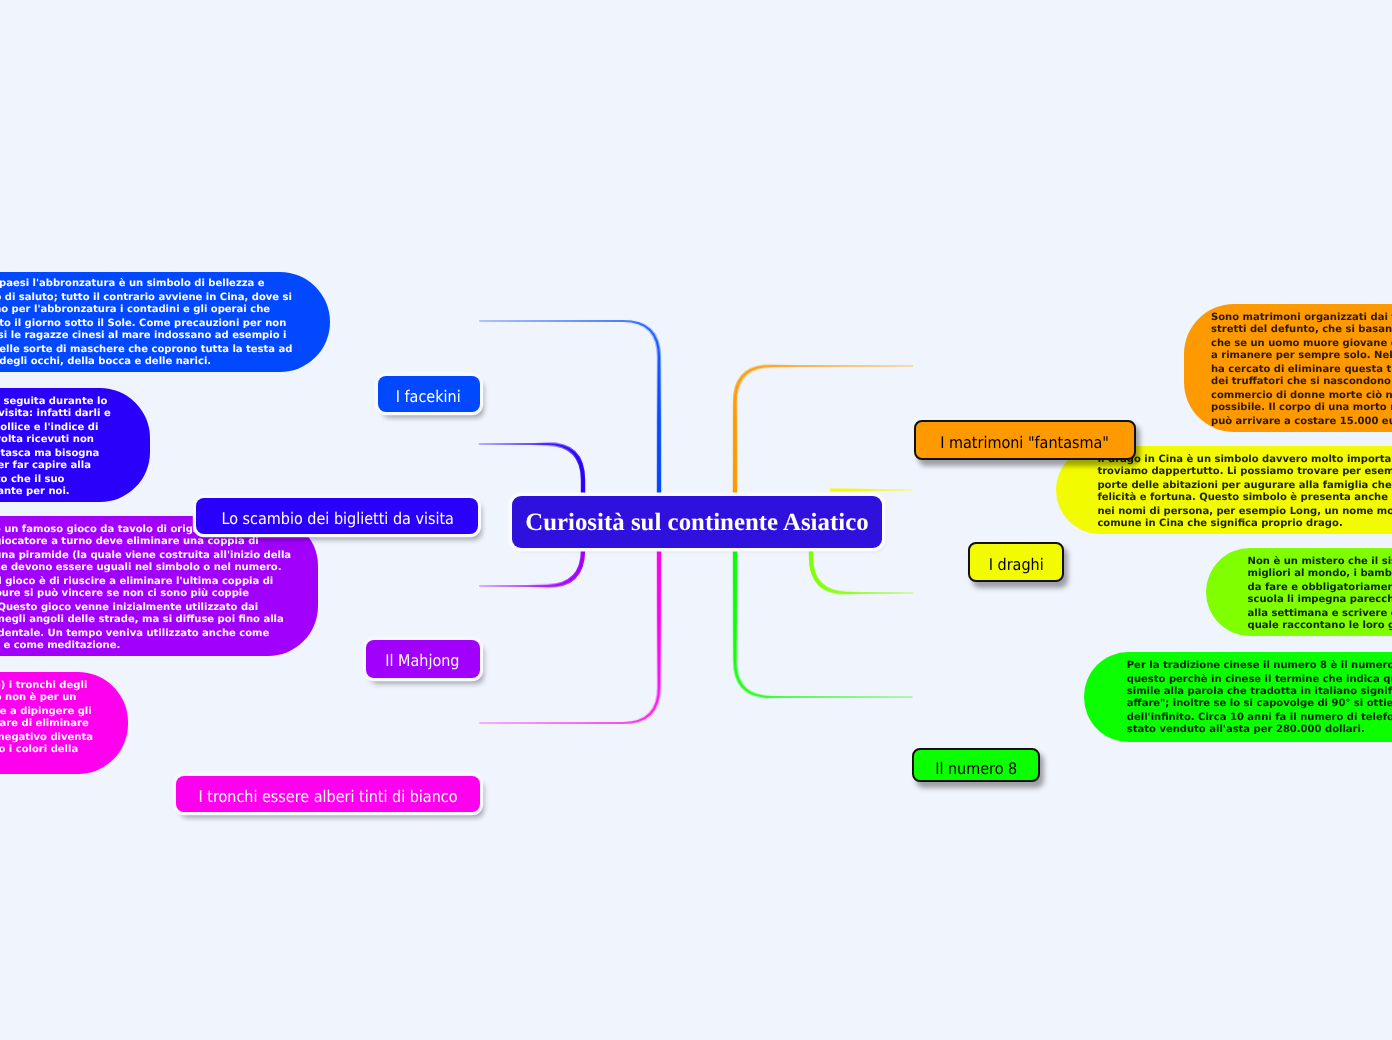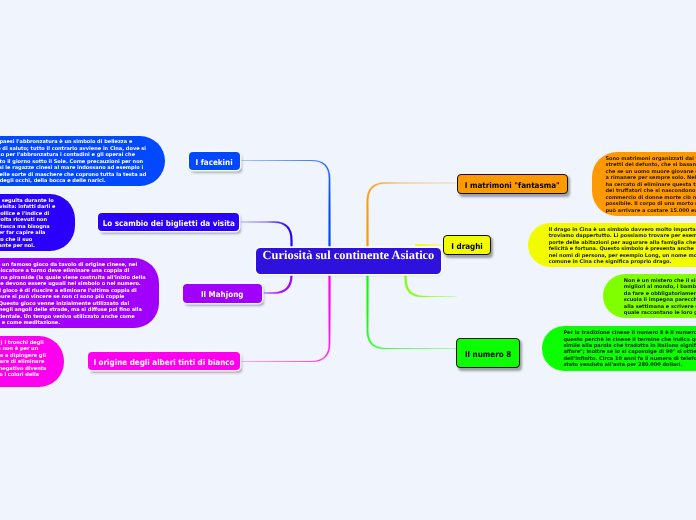--- a/index.html
+++ b/index.html
@@ -5,25 +5,25 @@
   html,body{margin:0;padding:0;}
   body{width:696px;height:520px;overflow:hidden;background:#f0f4fd;
        font-family:"DejaVu Sans",sans-serif;
        -webkit-font-smoothing:antialiased;text-rendering:geometricPrecision;}
   #stage{position:relative;width:696px;height:520px;}
   #links{position:absolute;left:0;top:0;width:696px;height:520px;}
   .bubble{position:absolute;box-sizing:border-box;}
   .btext{position:absolute;font-size:5px;line-height:6.45px;font-weight:bold;
          top:3.9px;}
   .node{position:absolute;box-sizing:border-box;display:flex;align-items:center;
-        justify-content:center;border-radius:4px;font-weight:bold;white-space:nowrap;
-        font-size:8px;font-stretch:condensed;}
+        justify-content:center;border-radius:4px;font-weight:normal;white-space:nowrap;
+        font-size:8px;font-stretch:condensed;margin-top:36px;}
   .node > span{position:relative;top:1.6px;}
   #central{position:absolute;left:255.7px;top:248.4px;width:185.6px;height:25.8px;border-radius:4.5px;
-           display:flex;align-items:flex-start;justify-content:center;
+           display:flex;align-items:center;justify-content:center;
            color:#fff;font-family:"Liberation Serif",serif;font-weight:bold;
            font-size:12.4px;letter-spacing:0.02px;
            box-shadow:0 0 0 1.8px #f9fbff, 1px 1.5px 1.8px rgba(0,0,0,0.16);}
 </style>
 </head>
 <body>
 
 <div id="stage">
 <svg id="links" viewBox="0 0 696 520">
 <defs>
@@ -148,31 +148,31 @@
     </div>
 <div class="bubble" style="left:541.9px;top:326.2px;width:225px;height:44.5px;background:#0cff00;border-radius:22.25px;">
       <div class="btext" style="left:21.5px;width:182px;color:#002200;">Per la tradizione cinese il numero 8 è il numero fortunato; questo perchè in cinese il termine che indica questo numero è simile alla parola che tradotta in italiano significa "fare un affare"; inoltre se lo si capovolge di 90° si ottiene il simbolo dell'infinito. Circa 10 anni fa il numero di telefono 8888 8888 è stato venduto all'asta per 280.000 dollari.</div>
     </div>
 <div class="node" style="left:188.6px;top:151.6px;width:51.0px;height:18.0px;background:#0248ff;color:#ffffff;box-shadow:0 0 0 1.6px #f7f9ff, 2px 2.6px 2.4px rgba(0,0,0,0.30);">
       <span>I facekini</span>
     </div>
 <div class="node" style="left:98.3px;top:213.3px;width:141.1px;height:17.8px;background:#2a00fa;color:#ffffff;box-shadow:0 0 0 1.6px #f7f9ff, 2px 2.6px 2.4px rgba(0,0,0,0.30);text-align:center;">
       <span>Lo scambio dei biglietti da visita</span>
     </div>
-<div class="node" style="left:182.7px;top:283.7px;width:79px;height:19.1px;background:#a200fd;color:#ffffff;box-shadow:0 0 0 1.6px #f7f9ff, 2px 2.6px 2.4px rgba(0,0,0,0.30);">
+<div class="node" style="left:182.7px;top:283.7px;width:57px;height:19.1px;background:#a200fd;color:#ffffff;box-shadow:0 0 0 1.6px #f7f9ff, 2px 2.6px 2.4px rgba(0,0,0,0.30);">
       <span>Il Mahjong</span>
     </div>
 <div class="node" style="left:88.4px;top:351.9px;width:151.2px;height:18.1px;background:#ff00ee;color:#ffffff;box-shadow:0 0 0 1.6px #f7f9ff, 2px 2.6px 2.4px rgba(0,0,0,0.30);">
-      <span>I origine degli alberi tinti di bianco</span>
+      <span>I tronchi essere alberi tinti di bianco</span>
     </div>
 <div class="node" style="left:456.5px;top:174.1px;width:111.6px;height:20.0px;background:#ff9900;color:#000000;border:1.6px solid #101010;box-shadow:2px 2.6px 2.4px rgba(0,0,0,0.35);">
       <span>I matrimoni "fantasma"</span>
     </div>
-<div class="node" style="left:443px;top:234.9px;width:48.2px;height:20.1px;background:#f2fb00;color:#000000;border:1.6px solid #101010;box-shadow:2px 2.6px 2.4px rgba(0,0,0,0.35);">
+<div class="node" style="left:484px;top:234.9px;width:48.2px;height:20.1px;background:#f2fb00;color:#000000;border:1.6px solid #101010;box-shadow:2px 2.6px 2.4px rgba(0,0,0,0.35);">
       <span>I draghi</span>
     </div>
-<div class="node" style="left:456.3px;top:338.0px;width:63.6px;height:30px;background:#0cff00;color:#000000;border:1.6px solid #101010;box-shadow:2px 2.6px 2.4px rgba(0,0,0,0.35);">
+<div class="node" style="left:456.3px;top:338.0px;width:63.6px;height:17px;background:#0cff00;color:#000000;border:1.6px solid #101010;box-shadow:2px 2.6px 2.4px rgba(0,0,0,0.35);">
       <span>Il numero 8</span>
     </div>
 <div id="central" style="background:#2e11dc;">
       <span>Curiosità sul continente Asiatico</span>
     </div>
 </div>
 
 </body></html>

